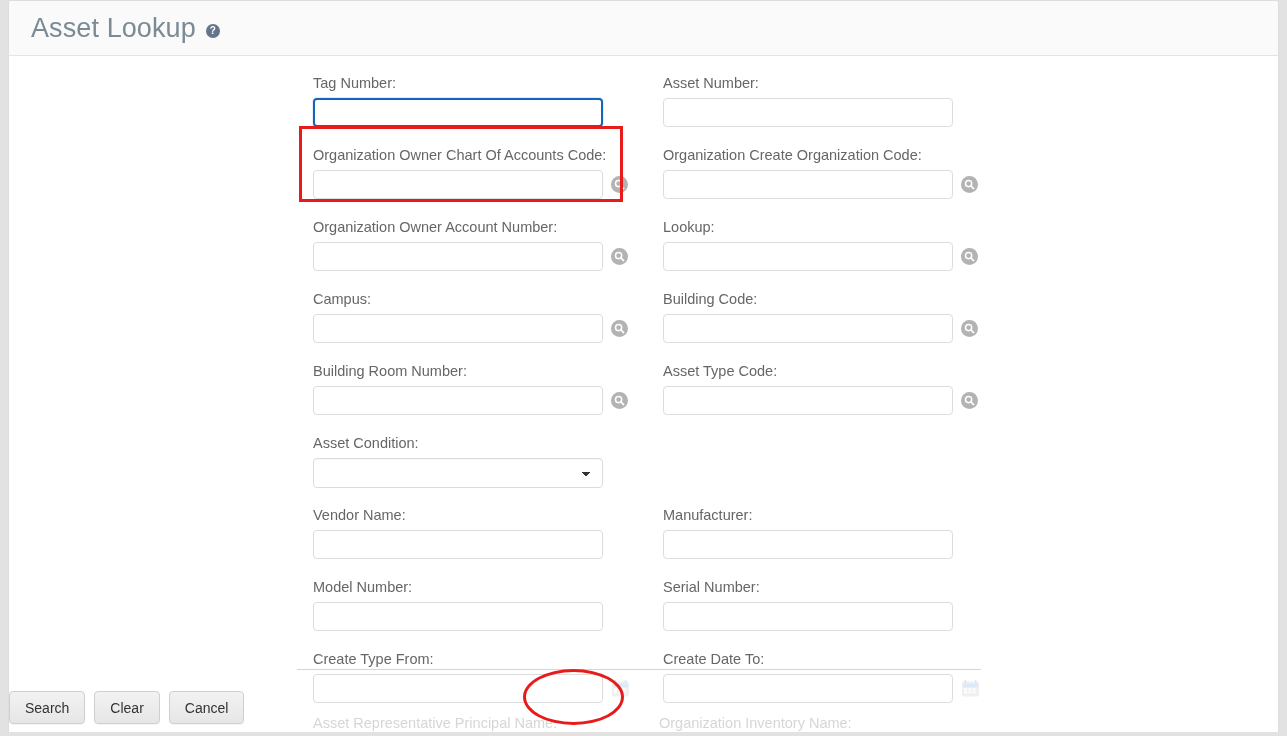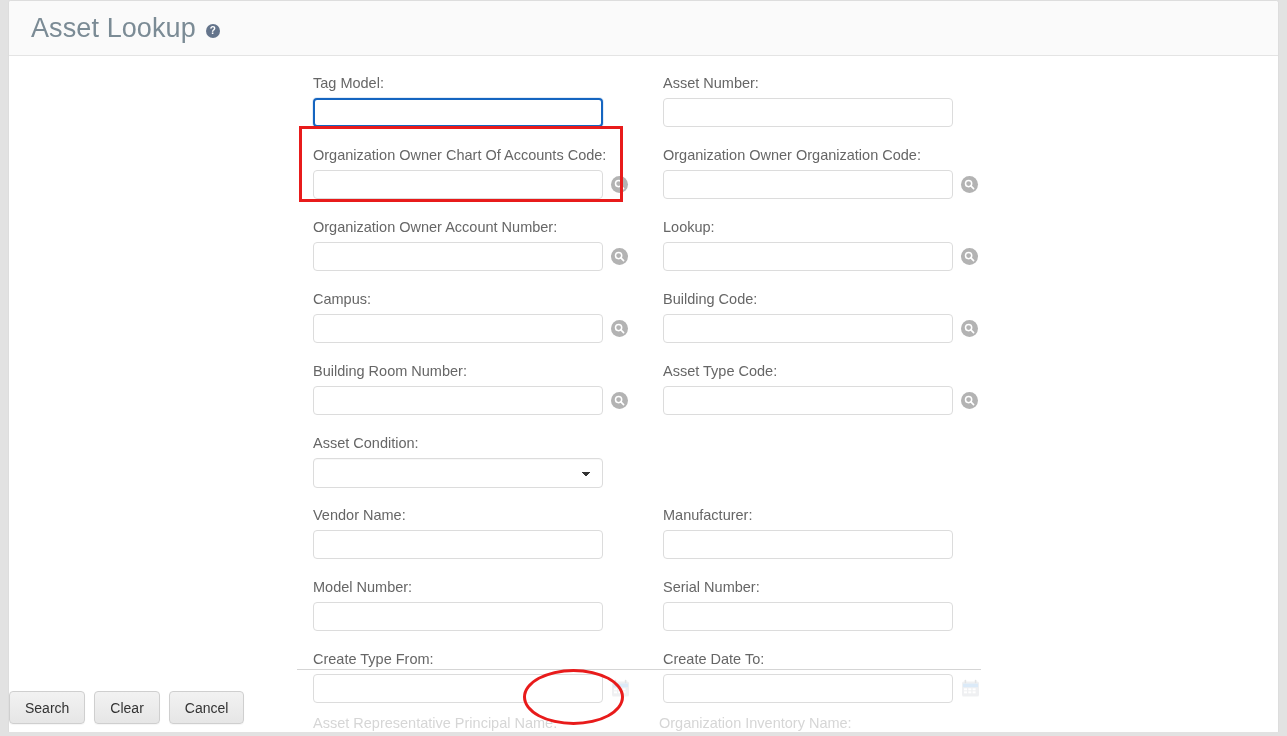--- a/index.html
+++ b/index.html
@@ -259,21 +259,21 @@
   <div class="card-header">
     <span class="page-title">Asset Lookup</span>
     <span class="help-icon">?</span>
   </div>
 
   <div class="form-body">
 
     <div class="form-grid" id="form-grid">
         <div class="form-row">
           <div class="field">
-            <label class="field-label">Tag Model:</label>
+            <label class="field-label">Tag Number:</label>
             <div class="field-control">
               <input type="text" class="txt focused" placeholder="" autofocus="" value="" style="">
             </div>
           </div>
           <div class="field">
             <label class="field-label">Asset Number:</label>
             <div class="field-control">
               <input type="text" class="txt" placeholder="" value="" style="">
             </div>
           </div>
@@ -285,21 +285,21 @@
               <input type="text" class="txt" placeholder="" value="" style="">
               <span class="lookup-icon">
                 <svg width="11" height="11" viewBox="0 0 11 11">
                   <circle cx="4.6" cy="4.6" r="3.1" fill="none" stroke="#ffffff" stroke-width="1.5"></circle>
                   <line x1="6.9" y1="6.9" x2="9.6" y2="9.6" stroke="#ffffff" stroke-width="1.6" stroke-linecap="round"></line>
                 </svg>
               </span>
             </div>
           </div>
           <div class="field">
-            <label class="field-label">Organization Owner Organization Code:</label>
+            <label class="field-label">Organization Create Organization Code:</label>
             <div class="field-control">
               <input type="text" class="txt" placeholder="" value="" style="">
               <span class="lookup-icon">
                 <svg width="11" height="11" viewBox="0 0 11 11">
                   <circle cx="4.6" cy="4.6" r="3.1" fill="none" stroke="#ffffff" stroke-width="1.5"></circle>
                   <line x1="6.9" y1="6.9" x2="9.6" y2="9.6" stroke="#ffffff" stroke-width="1.6" stroke-linecap="round"></line>
                 </svg>
               </span>
             </div>
           </div>

